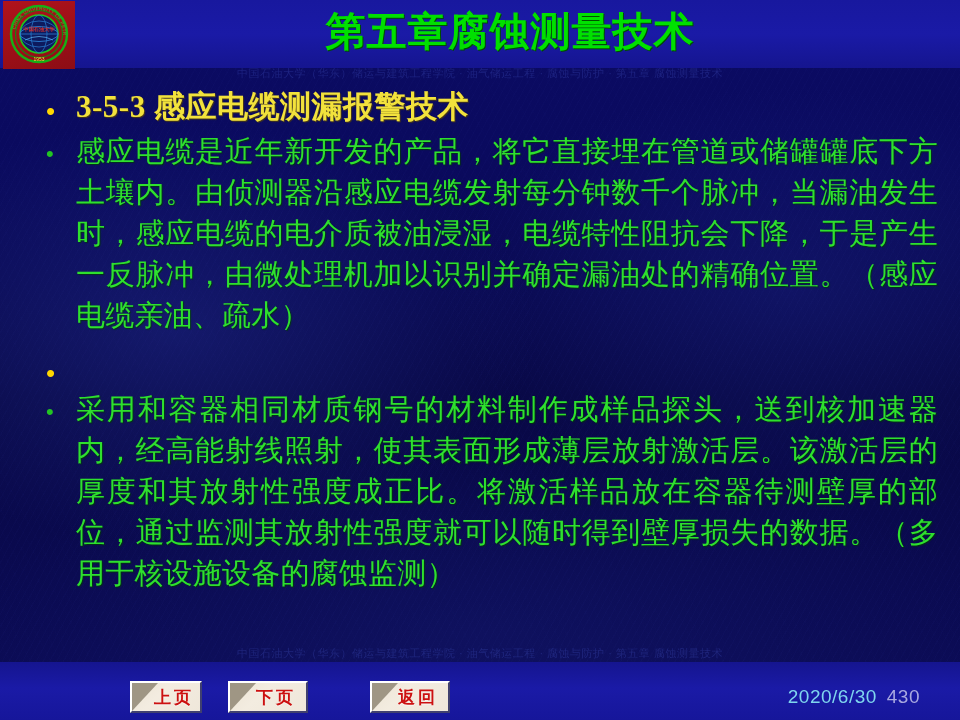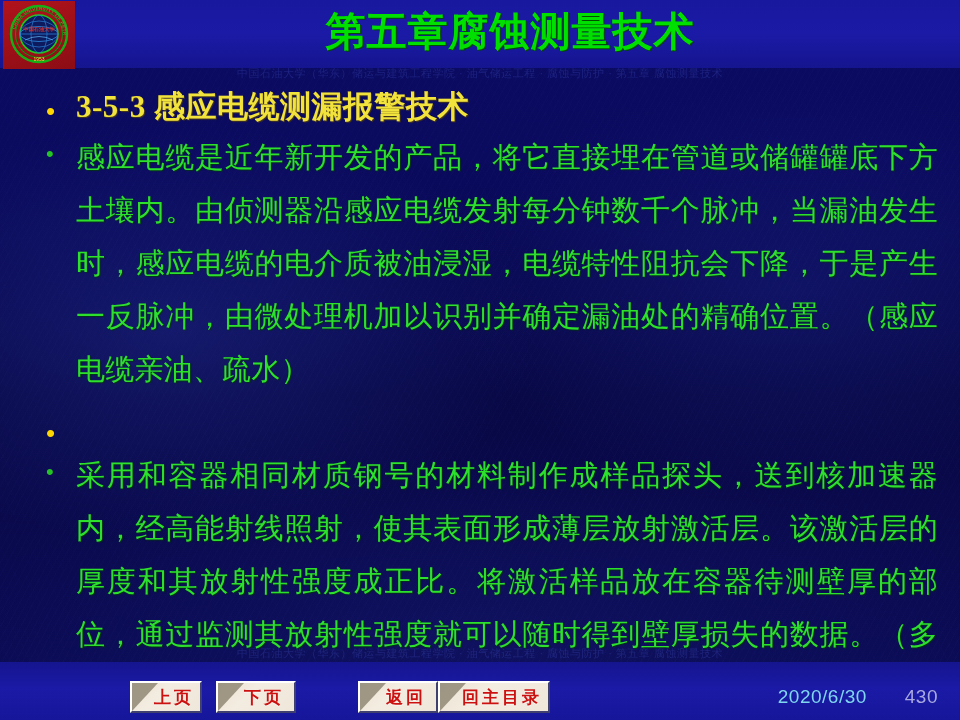--- a/index.html
+++ b/index.html
@@ -116,21 +116,21 @@
     color: #f2e23c;
     line-height: 42px;
     text-shadow: 1px 1px 1px rgba(90,70,0,0.8);
     letter-spacing: 0.5px;
   }
 
   .body-text {
     font-family: "Liberation Serif", "DejaVu Serif", serif;
     font-size: 29px;
     color: #2ee02e;
-    line-height: 53px;
+    line-height: 41px;
     text-align: justify;
     text-shadow: 1px 1px 1px rgba(0,60,0,0.75);
     letter-spacing: 0.2px;
   }
 
   .b553-head { margin-top: 4px; }
   .b553-body { margin-top: 3px; }
   .b554-head { margin-top: 12px; }
   .b554-body { margin-top: 3px; }
 
@@ -181,32 +181,32 @@
     font-family: "Liberation Serif", "DejaVu Serif", serif;
     font-weight: bold;
     font-size: 17px;
     color: #cc1111;
     letter-spacing: 3px;
     padding-left: 16px;
     white-space: nowrap;
     text-shadow: 0 1px 0 rgba(255,255,255,0.5);
   }
 
-  .btn-prev { width: 72px; margin-right: 14px; }
+  .btn-prev { width: 72px; margin-right: 26px; }
   .btn-next { width: 80px; margin-right: 62px; }
   .btn-back { width: 80px; }
   .btn-home { width: 112px; }
 
   .footer-meta {
     position: absolute;
     bottom: 12px;
-    right: 22px;
-    display: flex;
-    align-items: center;
-    gap: 38px;
+    right: 40px;
+    display: flex;
+    align-items: center;
+    gap: 10px;
     font-family: "Liberation Sans", "DejaVu Sans", sans-serif;
   }
   .footer-date { font-size: 19px; color: #7fd6ee; letter-spacing: 0.5px; }
   .footer-page { font-size: 19px; color: #a8a8e0; letter-spacing: 0.5px; }
 
   
   .emblem { display: block; }
 </style>
 </head>
 <body>
@@ -269,23 +269,20 @@
   <div class="nav-buttons">
     <div class="nav-btn btn-prev">
       <span>上页</span>
     </div>
     <div class="nav-btn btn-next">
       <span>下页</span>
     </div>
     <div class="nav-btn btn-back">
       <span>返回</span>
     </div>
-    <div class="nav-btn btn-home">
-      <span>回主目录</span>
-    </div>
   </div>
 
   <div class="footer-meta">
     <div class="footer-date">2020/6/30</div>
     <div class="footer-page">430</div>
   </div>
 
 </div>
 
 </body></html>

